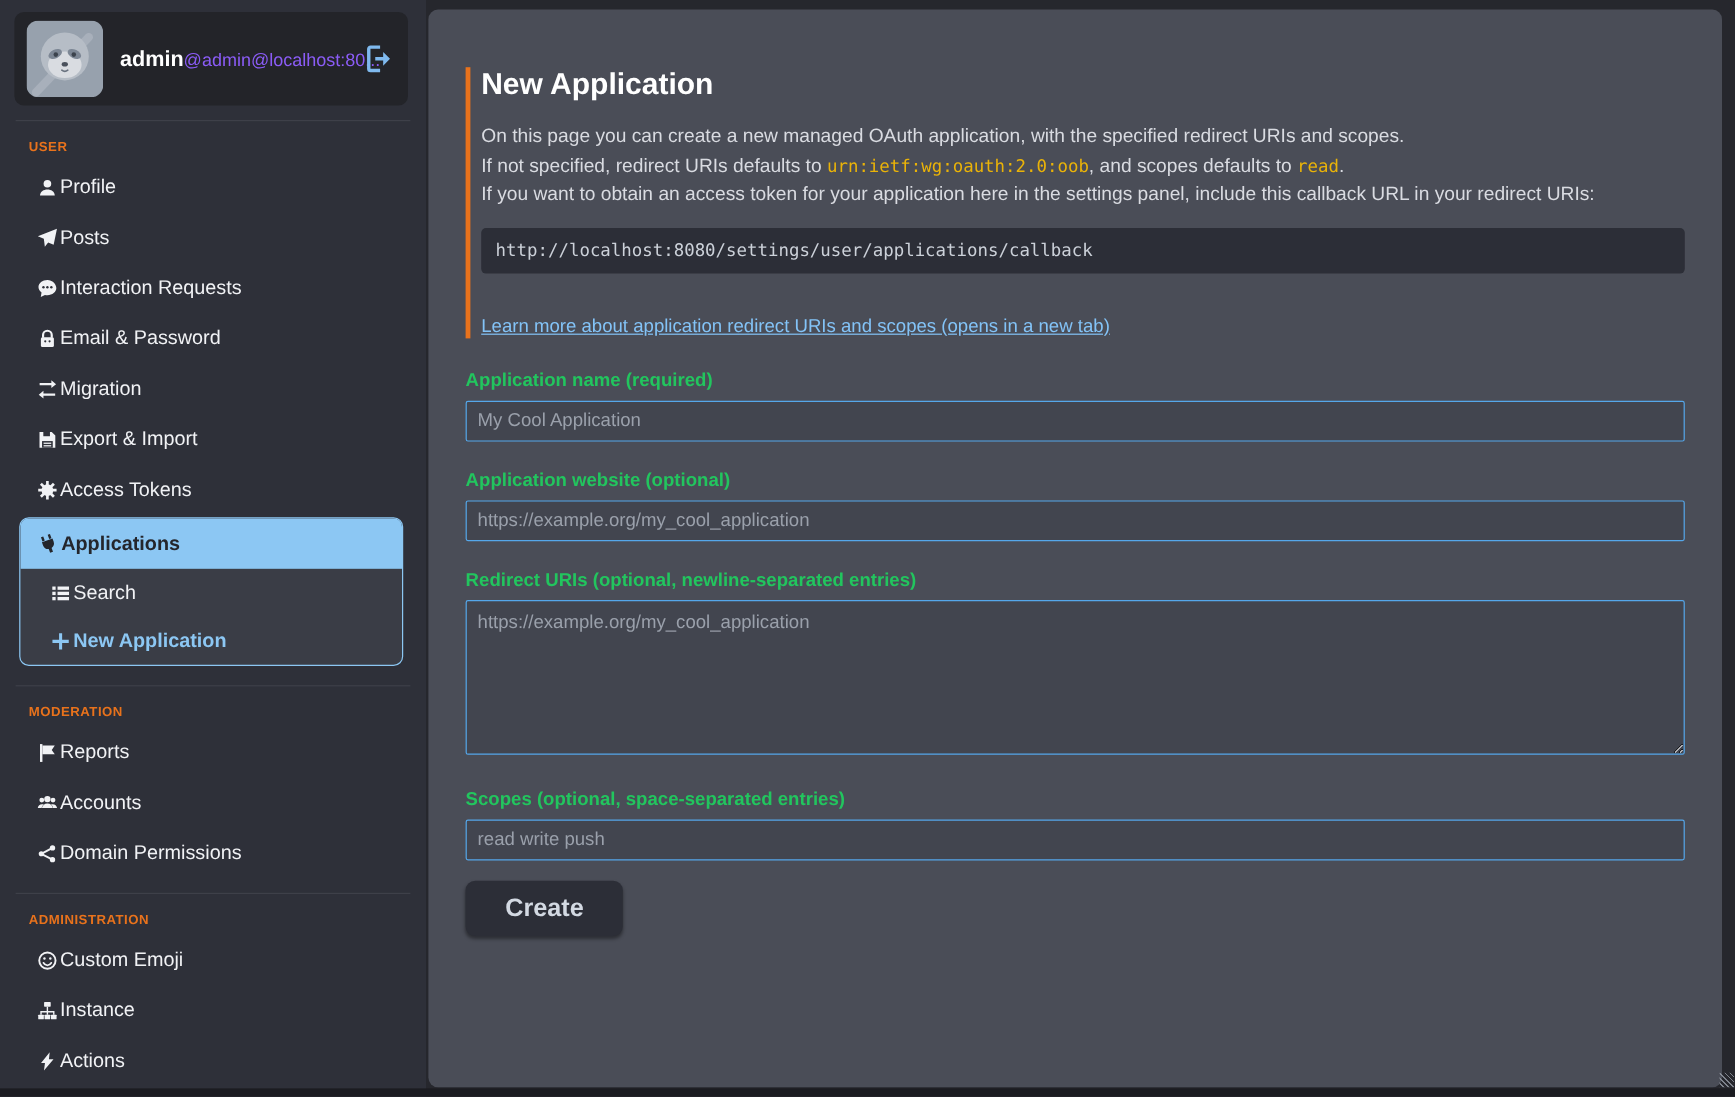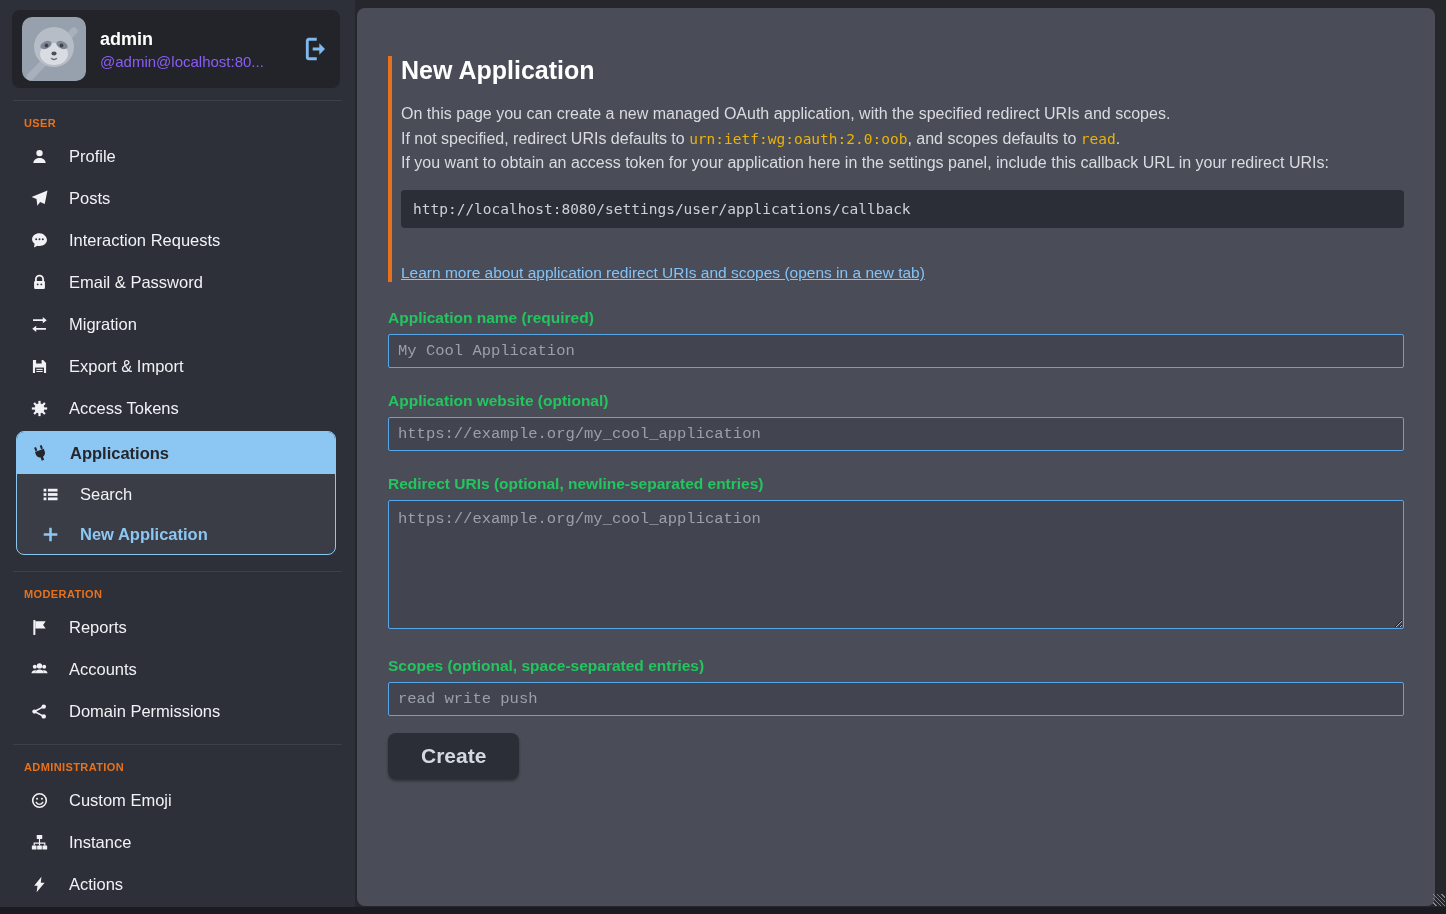--- a/index.html
+++ b/index.html
@@ -3,27 +3,27 @@
 <meta charset="utf-8">
 <style>
   html,body{margin:0;padding:0}
   body{background:#26272d;font-family:"Liberation Sans",sans-serif;}
   .screen{position:relative;width:1446px;height:914px;overflow:hidden;display:flex;background:#26272d;color:#eef0f3}
 
   
   .sidebar{flex:0 0 355px;width:355px;background:#2e3039;padding-top:10px;overflow:hidden}
   .user-card{display:flex;align-items:center;gap:14px;background:#232429;border-radius:8px;margin:0 15px 0 12px;padding:7px 12px 7px 10px}
   .avatar{width:64px;height:64px;border-radius:8px;overflow:hidden;flex:0 0 64px}
-  .user-col{display:flex;flex-direction:column;min-width:0}
+  .user-col{display:flex;flex-direction:row;min-width:0}
   .user-name{font-size:18px;font-weight:700;color:#fff}
   .user-handle{font-size:15px;color:#8b5cf6;margin-top:3px;white-space:nowrap}
   .logout{margin-left:auto;color:#7fb9ee;width:24px;height:24px;cursor:pointer;flex:0 0 24px}
   .nav-divider{border:none;border-top:1px solid #3e4049;margin:12px 13px}
   .nav-section-label{color:#e8721c;font-size:11px;font-weight:700;letter-spacing:.4px;margin:16px 0 6px 24px}
-  .nav-item{display:flex;align-items:center;gap:20px;padding:11px 8px 11px 30px;font-size:16.5px;color:#f1f2f5;cursor:pointer;line-height:20px}
+  .nav-item{display:flex;align-items:center;gap:1px;padding:11px 8px 11px 30px;font-size:16.5px;color:#f1f2f5;cursor:pointer;line-height:20px}
   .nav-icon{width:19px;height:19px;display:flex;align-items:center;justify-content:center;flex:0 0 19px}
   .nav-icon svg{width:17px;height:17px;display:block}
   .nav-group{margin:2px 19px 16px 16px;border:1px solid #8cc7f3;border-radius:8px;overflow:hidden;background:#3a3d46}
   .nav-group .nav-item{padding-left:14px}
   .nav-head{background:#8cc7f3;color:#24262c;font-weight:700}
   .nav-sub .nav-item{padding:10px 8px 10px 24px}
   .sub-active{color:#8cc7f3;font-weight:700}
 
   
   .main{flex:1;display:flex;padding:8px 11px 8px 2px;min-width:0}
@@ -31,21 +31,21 @@
   .intro-block{border-left:4px solid #e8721c;padding-left:9px}
   .page-title{margin:0 0 17px;font-size:25px;font-weight:700;color:#fff}
   .desc{margin:0 0 14px;font-size:16px;line-height:24.5px;color:#d9dbe1}
   .inline-code{font-family:"DejaVu Sans Mono",monospace;font-size:14.5px;color:#eab308}
   .codeblock{background:#2c2e37;border-radius:4px;padding:11px 12px;font-family:"DejaVu Sans Mono",monospace;font-size:14.5px;color:#ccd1d9}
   .learn-link{display:inline-block;margin-top:36px;color:#83c3f7;font-size:15.5px;text-decoration:underline;cursor:pointer}
   .app-form{margin-top:27px}
   .field{margin-top:24px}
   .field:first-child{margin-top:0}
   .field label{display:block;font-weight:700;font-size:15.5px;color:#22c55e;margin-bottom:7px}
-  .field input,.field textarea{box-sizing:border-box;width:100%;background:#42454f;border:1.5px solid #55a7ea;border-radius:2px;color:#e5e5e5;font-size:15.5px;font-family:Liberation Mono, monospace;padding:7px 9px;outline:none}
+  .field input,.field textarea{box-sizing:border-box;width:100%;background:#42454f;border:1.5px solid #55a7ea;border-radius:2px;color:#e5e5e5;font-size:15.5px;font-family:Liberation Sans, sans-serif;padding:7px 9px;outline:none}
   .field textarea{height:129px;resize:vertical;line-height:22px}
   .field ::placeholder{color:#9aa0ab;opacity:1}
   .create-btn{margin-top:17px;background:#2c2e37;color:#d3d9e2;font-weight:700;font-size:21px;font-family:"Liberation Sans",sans-serif;border:none;border-radius:8px;padding:11px 33px;box-shadow:0 2px 3px rgba(0,0,0,.4);cursor:pointer}
 
   
   .bottom-strip{position:absolute;left:0;bottom:0;width:1446px;height:7px;background:#1b1c21}
   .resize-grip{position:absolute;right:1px;bottom:8px;width:12px;height:12px;background:repeating-linear-gradient(45deg,transparent 0 2px,#9aa0ab 2px 3px);opacity:.75}
 </style>
 </head>
 <body>

